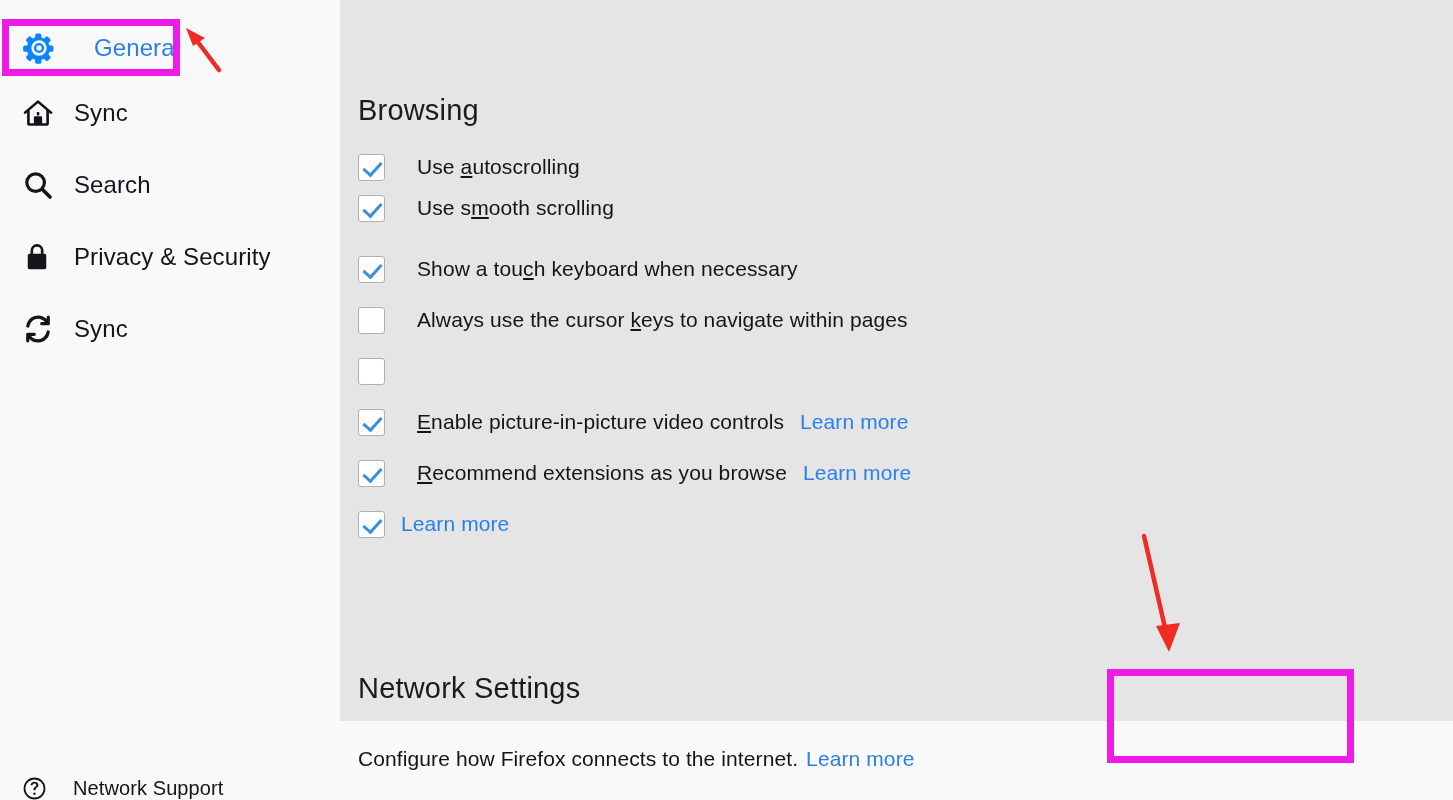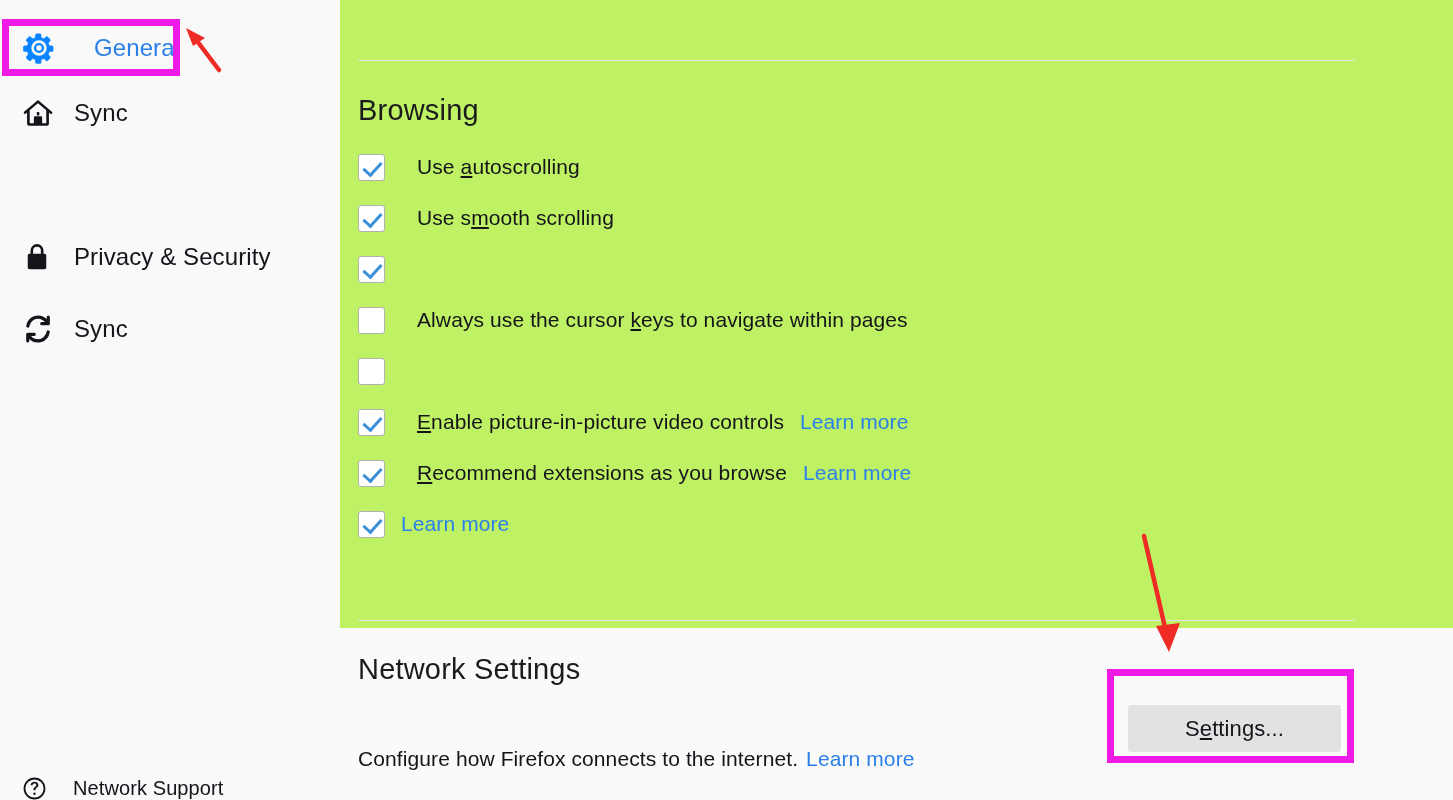--- a/index.html
+++ b/index.html
@@ -68,22 +68,22 @@
     border: 7px solid #ee1ae6;
     box-sizing: border-box;
     pointer-events: none;
   }
 
   
   #content {
     position: absolute;
     left: 340px; top: 0;
     width: 1113px;
-    height: 628px;
-    background: #bef264;
+    height: 721px;
+    background: #e5e5e5;
   }
   .divider {
     position: absolute;
     left: 18px;
     width: 997px;
     height: 1px;
     background: #e4e4e6;
   }
   .section-title {
     position: absolute;
@@ -204,20 +204,29 @@
   <div class="nav-item" style="top:90px">
     <span class="nav-icon">
       <svg width="32" height="32" viewBox="0 0 24 24" aria-hidden="true">
         <path fill="#15141a" d="M12 2.3 1.6 11.1a.9.9 0 0 0 1.16 1.37l1.04-.88V20a1.5 1.5 0 0 0 1.5 1.5h13.4a1.5 1.5 0 0 0 1.5-1.5v-8.41l1.04.88a.9.9 0 1 0 1.16-1.37L12 2.3zm6.2 17.3h-3.1v-4.2a.9.9 0 0 0-.9-.9h-4.4a.9.9 0 0 0-.9.9v4.2H5.8v-9.6L12 4.75l6.2 5.25v9.6z"></path>
         <rect fill="#15141a" x="11.1" y="11.3" width="1.9" height="2.6" rx=".5"></rect>
       </svg>
     </span>
     <span class="nav-label">Sync</span>
   </div>
 
+  <div class="nav-item" style="top:162px">
+    <span class="nav-icon">
+      <svg width="32" height="32" viewBox="0 0 24 24" aria-hidden="true">
+        <circle cx="10.2" cy="10.2" r="6.6" fill="none" stroke="#15141a" stroke-width="2.4"></circle>
+        <line x1="15.2" y1="15.2" x2="21" y2="21" stroke="#15141a" stroke-width="2.8" stroke-linecap="round"></line>
+      </svg>
+    </span>
+    <span class="nav-label">Search</span>
+  </div>
 
   <div class="nav-item" style="top:234px">
     <span class="nav-icon">
       <svg width="30" height="32" viewBox="0 0 24 24" aria-hidden="true">
         <path fill="#15141a" d="M12 1.6a5.2 5.2 0 0 0-5.2 5.2v2.6H6a1.4 1.4 0 0 0-1.4 1.4v9.6A1.4 1.4 0 0 0 6 21.8h12a1.4 1.4 0 0 0 1.4-1.4v-9.6A1.4 1.4 0 0 0 18 9.4h-.8V6.8A5.2 5.2 0 0 0 12 1.6zm3.1 7.8H8.9V6.8a3.1 3.1 0 1 1 6.2 0v2.6z"></path>
       </svg>
     </span>
     <span class="nav-label">Privacy &amp; Security</span>
   </div>
 
@@ -250,27 +259,28 @@
 
   <div class="divider" style="top:60px"></div>
 
   <div class="section-title" style="top:94px">Browsing</div>
 
   <div class="check-row" style="top:152px">
     <span class="cbox checked"></span>
     <span class="check-label">Use <span class="ak">a</span>utoscrolling</span>
   </div>
 
-  <div class="check-row" style="top:203px">
+  <div class="check-row" style="top:193px">
     <span class="cbox checked"></span>
     <span class="check-label">Use s<span class="ak">m</span>ooth scrolling</span>
   </div>
 
   <div class="check-row" style="top:254px">
     <span class="cbox checked"></span>
+    <span class="check-label">Show a tou<span class="ak">c</span>h keyboard when necessary</span>
   </div>
 
   <div class="check-row" style="top:305px">
     <span class="cbox"></span>
     <span class="check-label">Always use the cursor <span class="ak">k</span>eys to navigate within pages</span>
   </div>
 
   <div class="check-row" style="top:356px">
     <span class="cbox"></span>
   </div>
@@ -287,27 +297,26 @@
     <span class="learn-more">Learn more</span>
   </div>
 
   <div class="check-row" style="top:509px">
     <span class="cbox checked"></span>
     <span class="learn-more">Learn more</span>
   </div>
 
   <div class="divider" style="top:620px"></div>
 
-  <div class="section-title" style="top:653px">Network Settings</div>
+  <div class="section-title" style="top:672px">Network Settings</div>
 
   <div id="network-desc" style="top:719px">
     <span>Configure how Firefox connects to the internet.</span><span class="learn-more tight">Learn more</span>
   </div>
 
-  <button id="settings-button">S<span class="ak">e</span>ttings...</button>
   <div id="settings-highlight"></div>
 </div>
 
 <svg id="arrows" viewBox="0 0 1453 800">
   <g>
     <line x1="219" y1="70" x2="194" y2="37" stroke="#ee2b24" stroke-width="4.5" stroke-linecap="round"></line>
     <path d="M186 28 L205 38 L193 46 Z" fill="#ee2b24"></path>
   </g>
   <g>
     <line x1="1144" y1="536" x2="1166" y2="632" stroke="#ee2b24" stroke-width="4.5" stroke-linecap="round"></line>

